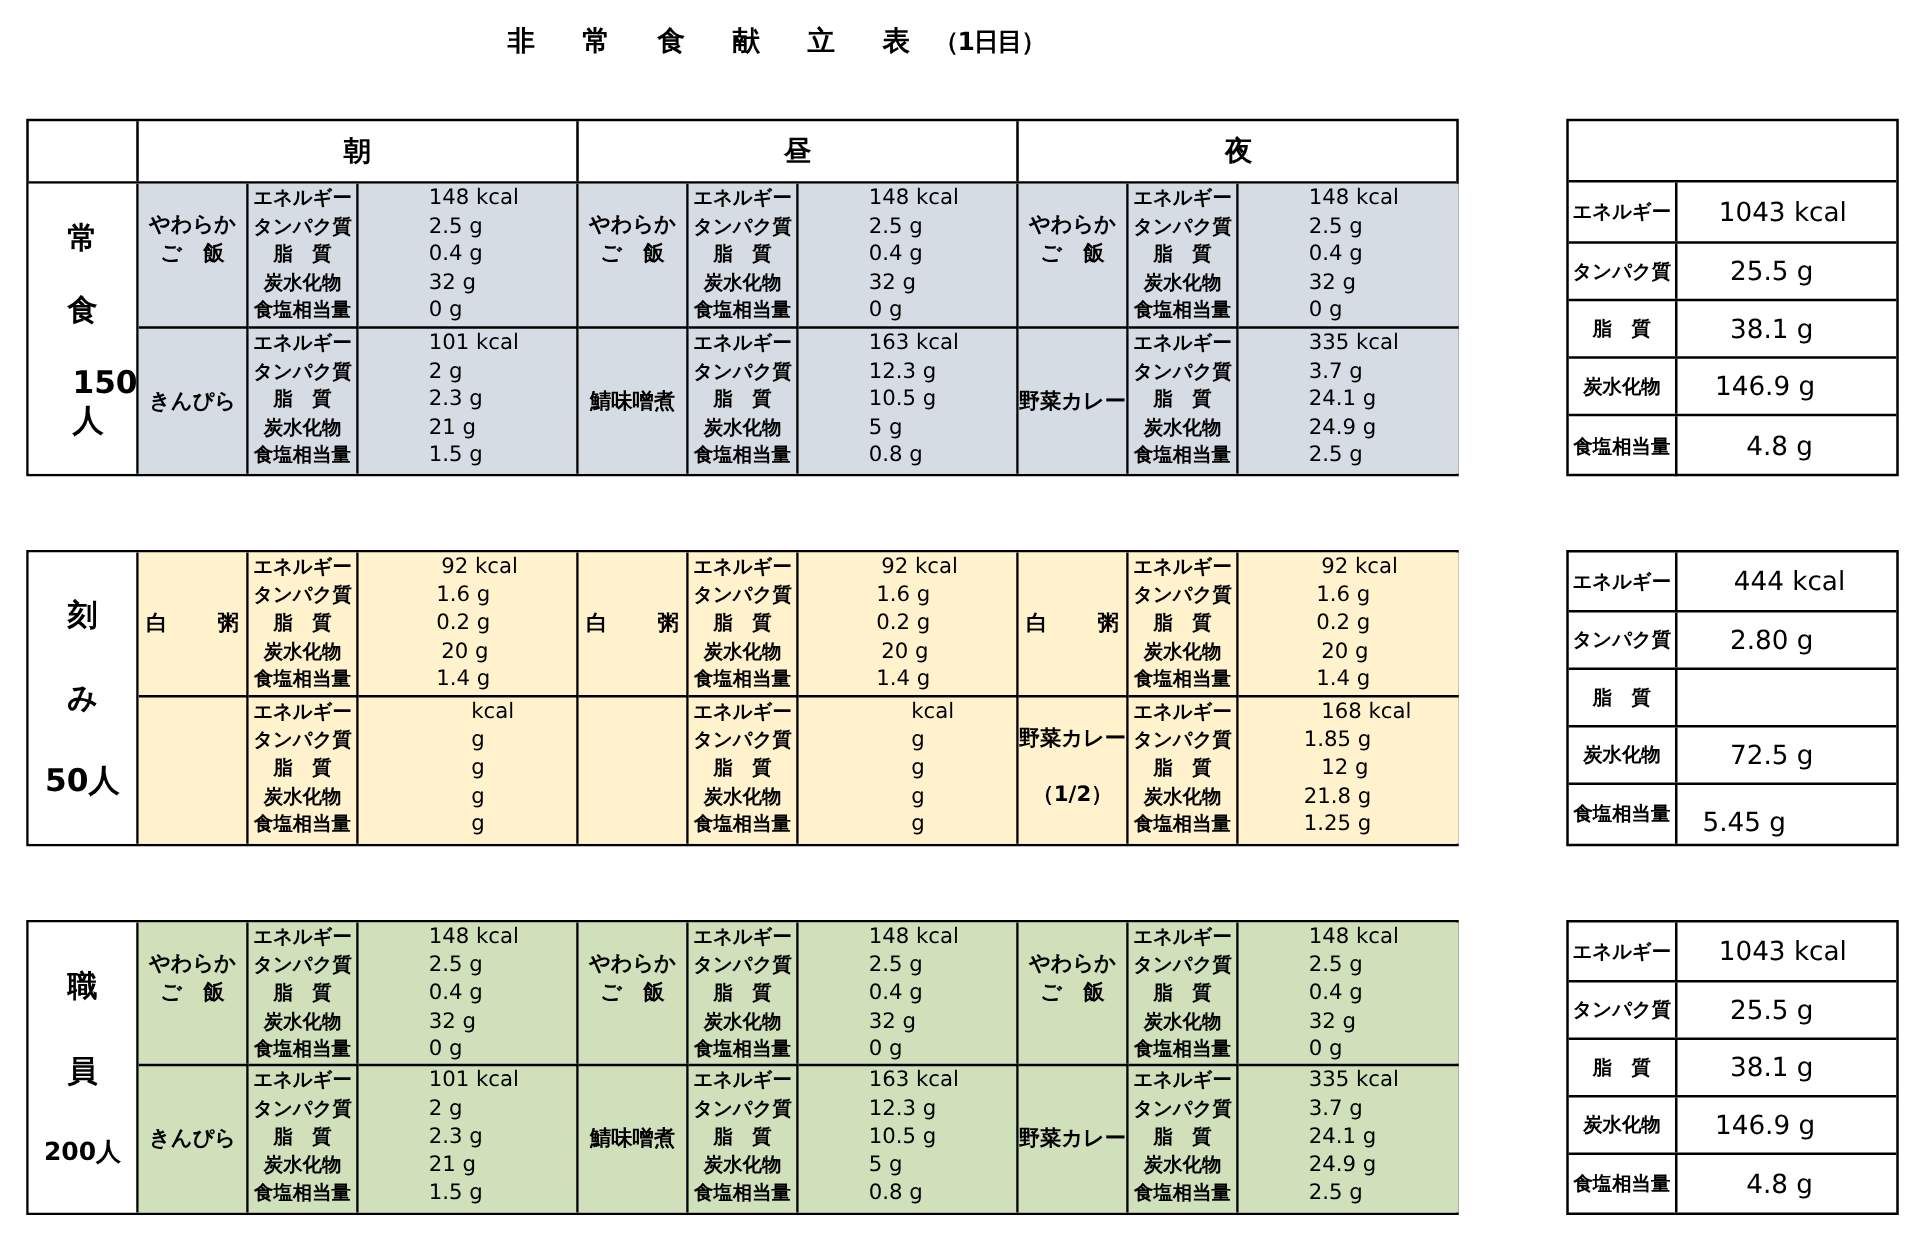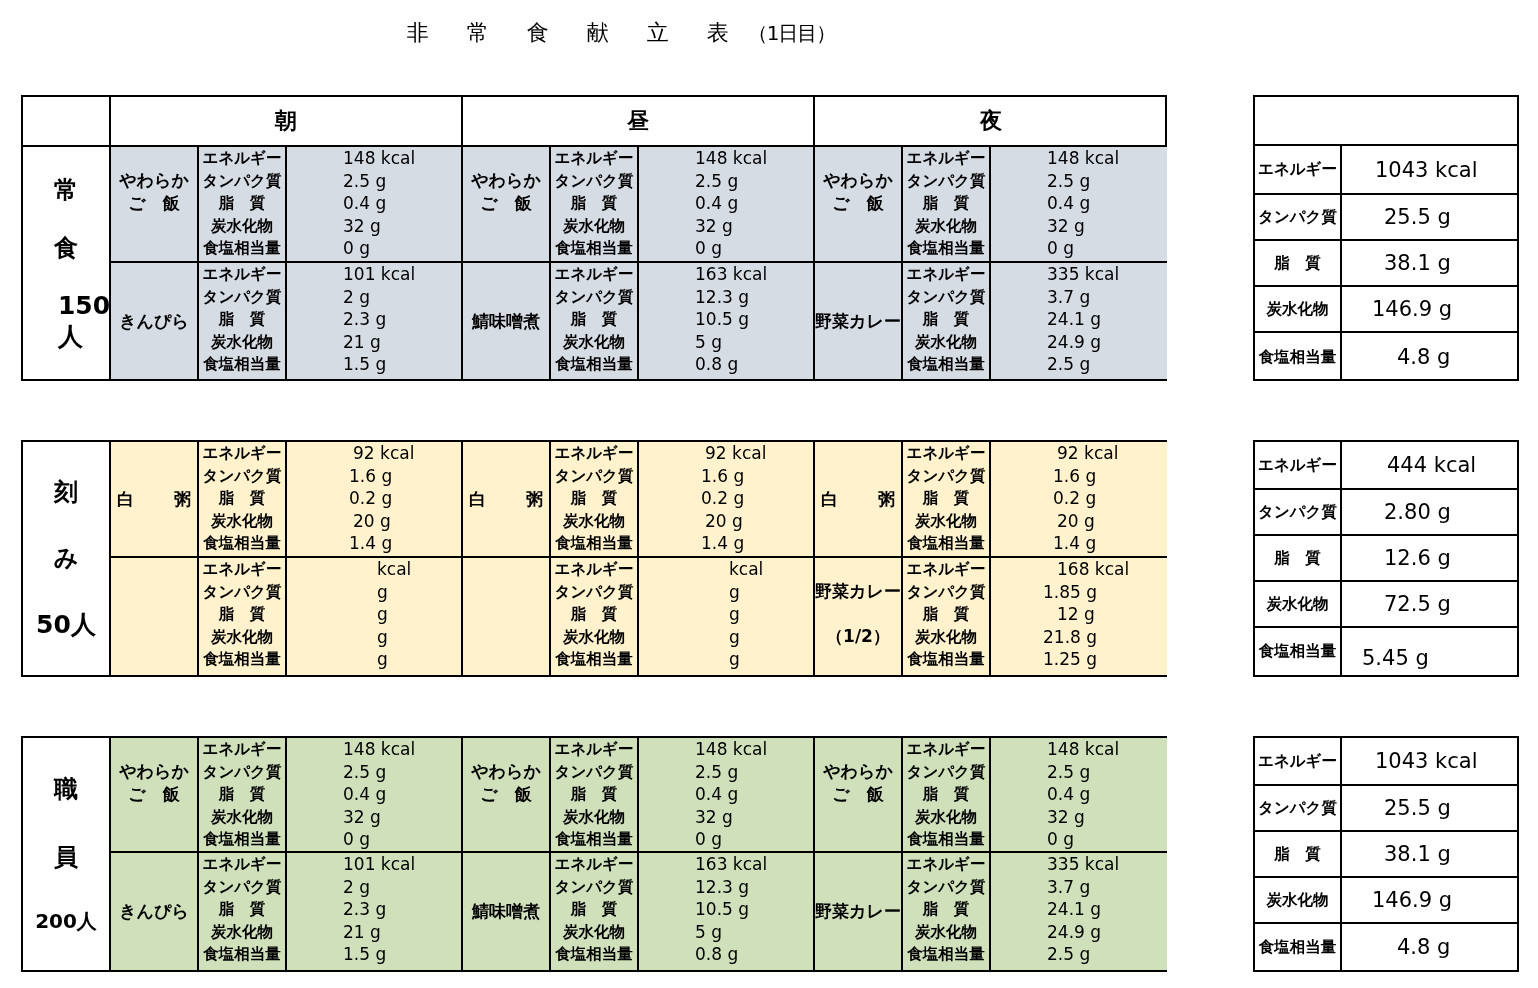--- a/index.html
+++ b/index.html
@@ -1,19 +1,19 @@
 <!DOCTYPE html>
 <html><head>
 <meta charset="utf-8">
 <style>
   html, body { margin:0; padding:0; background:#ffffff; }
   body { width:1538px; height:988px; position:relative; overflow:hidden;
          font-family:"DejaVu Sans", "Liberation Sans", sans-serif; color:#000; }
   .title { position:absolute; left:0; top:18px; width:1242px; text-align:center;
-           font-size:22px; font-weight:normal; letter-spacing:0; }
+           font-size:22px; font-weight:bold; letter-spacing:0; }
   .title .ch { display:inline-block; margin:0 19px; }
   .title .ch.day { margin-left:0; letter-spacing:-1px; font-size:20px; }
 
   .block { position:absolute; left:21px; width:1146px; border:2px solid #000; box-sizing:border-box; }
   .cell { box-sizing:border-box; border-right:2px solid #000; position:relative; }
   .cell.last { border-right:none; }
   .hdr-row { display:grid; grid-template-columns: 88px 352px 352px 352px; height:50px; border-bottom:2px solid #000; box-sizing:border-box; }
   .hdr-row .cell { display:flex; align-items:center; justify-content:center; font-size:22px; font-weight:bold; }
 
   .body-grid { display:grid; grid-template-columns: 88px 88px 88px 176px 88px 88px 176px 88px 88px 176px; }
@@ -312,21 +312,20 @@
   <div class="srow" style="height:46px; border-top:none;">
       <div class="slbl">エネルギー</div>
       <div class="sval" style="padding-left:45px;">444 kcal</div>
     </div>
   <div class="srow" style="height:46px;">
       <div class="slbl">タンパク質</div>
       <div class="sval" style="padding-left:42px;">2.80 g</div>
     </div>
   <div class="srow" style="height:46px;">
       <div class="slbl">脂　質</div>
-      <div class="sval" style="padding-left:42px;">12.6 g</div>
     </div>
   <div class="srow" style="height:46px;">
       <div class="slbl">炭水化物</div>
       <div class="sval" style="padding-left:42px;">72.5 g</div>
     </div>
   <div class="srow" style="height:49px;">
       <div class="slbl">食塩相当量</div>
       <div class="sval" style="padding-left:20px;margin-top:12px;">5.45 g</div>
     </div>
 </div>

